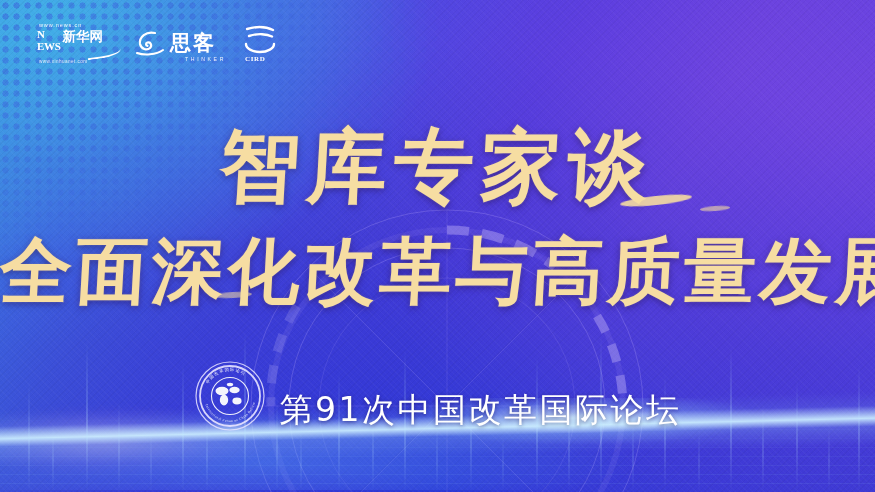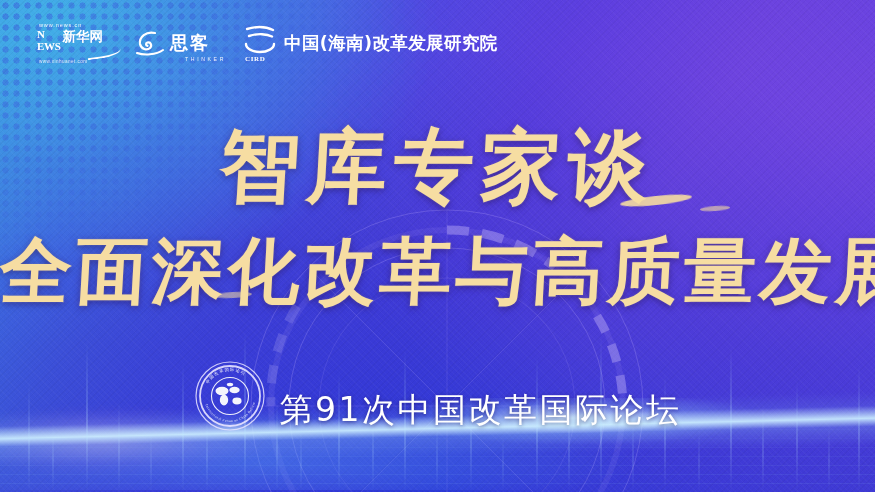--- a/index.html
+++ b/index.html
@@ -117,21 +117,21 @@
   .logo-xinhua .swoosh {
     position: absolute; right: -4px; bottom: 6px; width: 34px; height: 12px;
     border-bottom: 2.2px solid #fff; border-right: 0;
     border-radius: 0 0 60% 0; transform: rotate(-8deg);
   }
 
   .logo-sep { width: 18px; }
 
   .logo-sike { position: relative; width: 92px; height: 40px; color: #fff; display:flex; align-items:center; gap:5px;}
   .logo-sike .spiral { width: 30px; height: 30px; position: relative; }
-  .logo-sike .zh { font-size: 18px; font-weight: 700; letter-spacing: 2px; font-family: "DejaVu Sans", sans-serif; line-height: 22px;}
+  .logo-sike .zh { font-size: 21px; font-weight: 700; letter-spacing: 2px; font-family: "DejaVu Sans", sans-serif; line-height: 22px;}
   .logo-sike .en { position:absolute; right: 1px; bottom: 1px; font-size: 5.2px; letter-spacing: 2.6px; opacity: 0.92; }
 
   .logo-cird { display: flex; align-items: center; gap: 7px; color: #fff; margin-left: 16px;}
   .logo-cird .mark { position: relative; width: 34px; height: 38px; }
   .logo-cird .mark .cird-txt {
     position: absolute; left: 2px; bottom: -1px; font-size: 7px; font-weight: 700;
     letter-spacing: 0.6px; font-family: "Liberation Serif", serif;
   }
   .logo-cird .txt .zh {
     font-size: 17.5px; font-weight: 700; line-height: 19px; letter-spacing: 0.4px;
@@ -285,21 +285,20 @@
     <div class="logo-cird">
       <div class="mark">
         <svg width="34" height="30" viewBox="0 0 34 30" aria-hidden="true">
           <path d="M4 5 C14 2 24 3 30 6" fill="none" stroke="#fff" stroke-width="2.4" stroke-linecap="round"></path>
           <path d="M6 12 C15 9 24 10 29 12.5" fill="none" stroke="#fff" stroke-width="2.4" stroke-linecap="round"></path>
           <path d="M3 20 A 14 8 0 0 0 31 20" fill="none" stroke="#fff" stroke-width="2.4" stroke-linecap="round"></path>
         </svg>
         <span class="cird-txt">CIRD</span>
       </div>
       <div class="txt">
-        <div class="zh">中国(海南)改革发展研究院</div>
       </div>
     </div>
   </div>
 
   <div id="title">
     <div class="title-line" id="title-1">智库专家谈</div>
     <div class="title-line" id="title-2">全面深化改革与高质量发展</div>
     <div class="brush" style="left:620px; top:196px; width:72px; height:9px; transform:rotate(-6deg);"></div>
     <div class="brush" style="left:700px; top:206px; width:30px; height:5px; transform:rotate(-4deg); opacity:.6;"></div>
     <div class="brush" style="left:214px; top:292px; width:38px; height:6px; transform:rotate(-3deg); opacity:.55;"></div>

